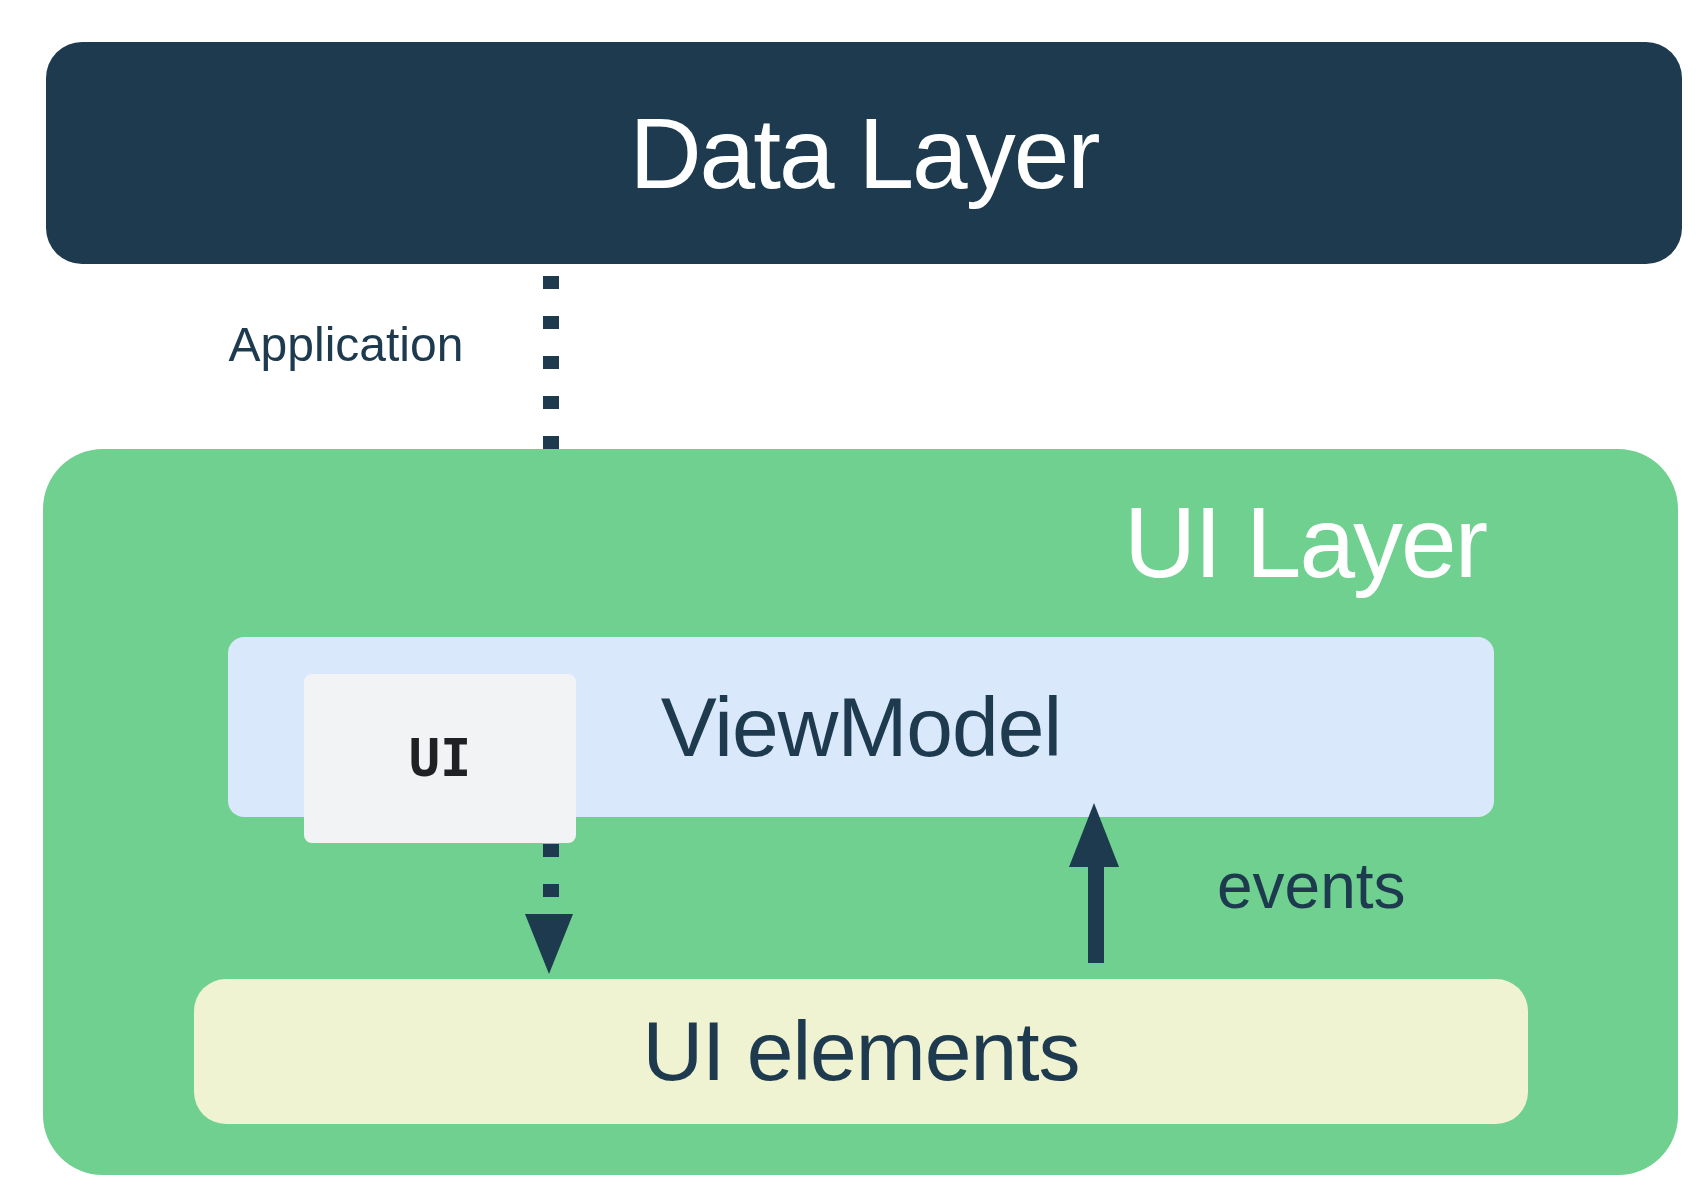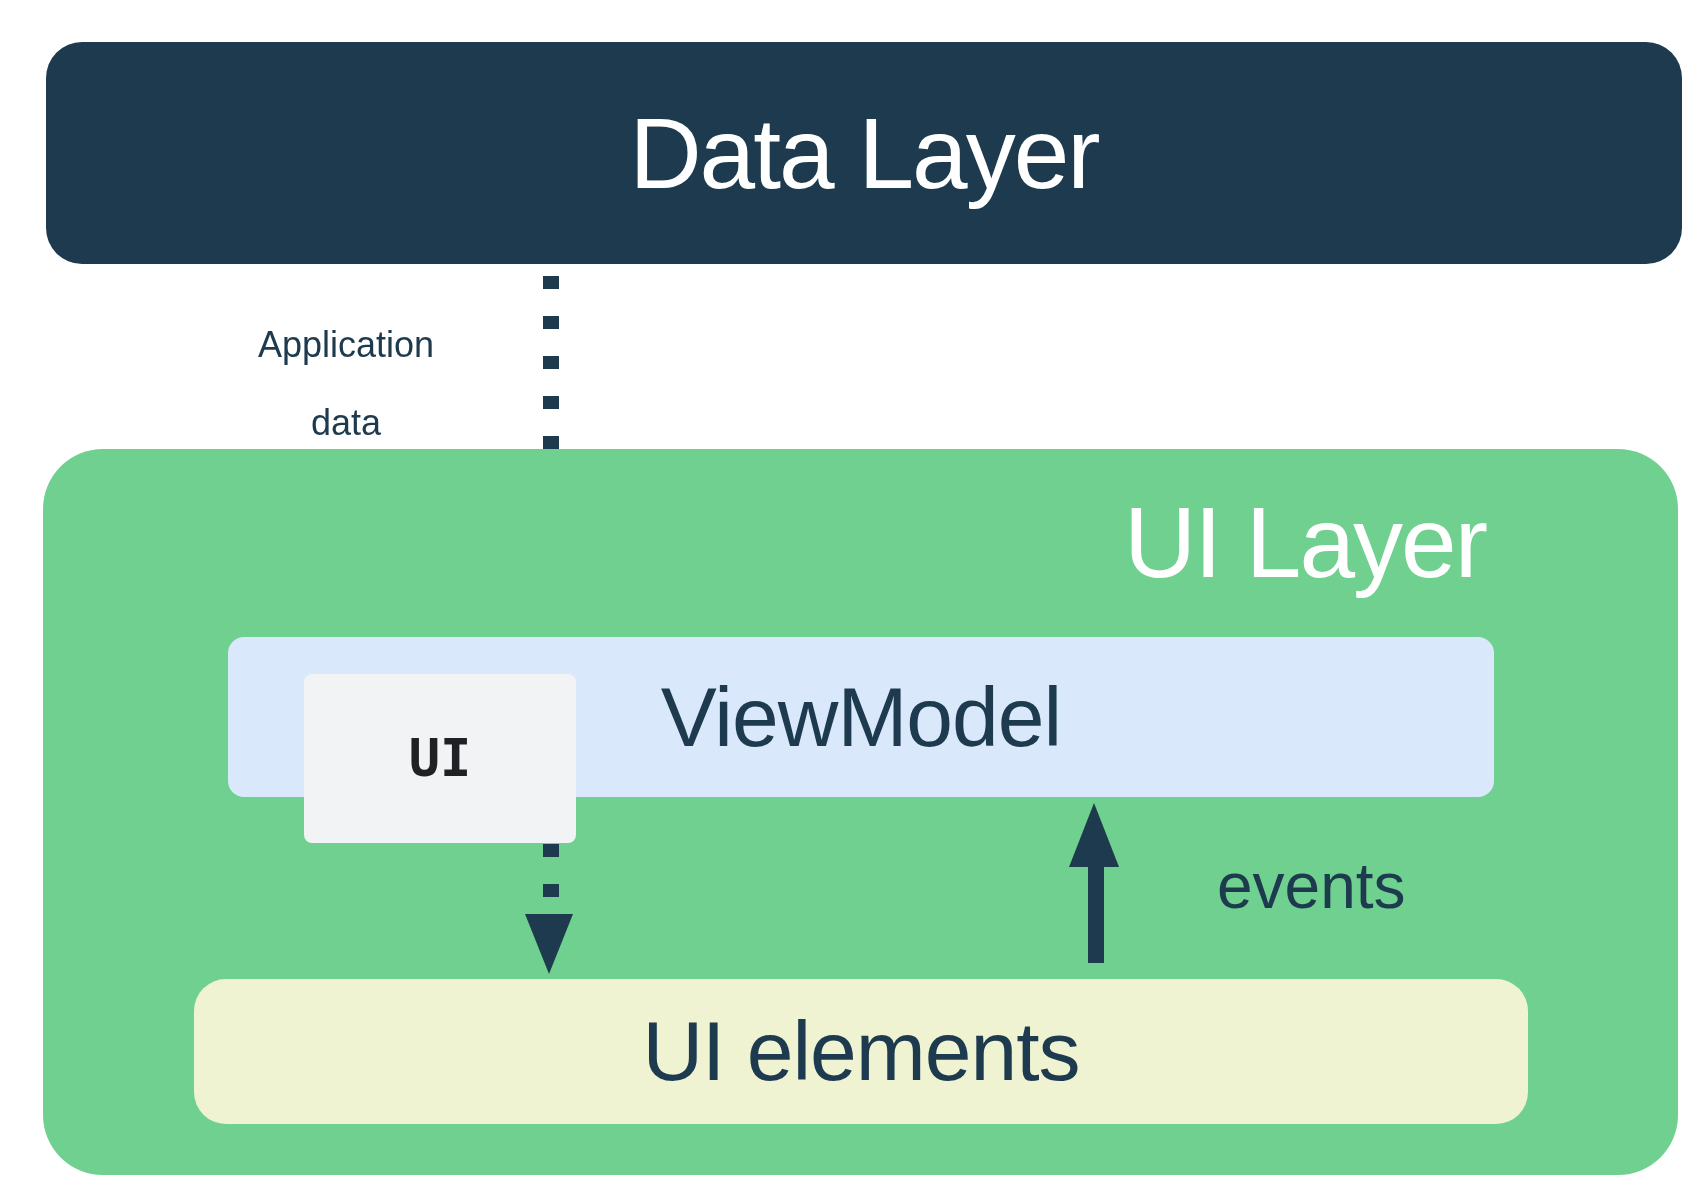--- a/index.html
+++ b/index.html
@@ -27,35 +27,35 @@
     background:var(--navy);border-radius:36px;
     display:flex;align-items:center;justify-content:center;
   }
   .data-layer-label{
     color:var(--white);font-size:100px;letter-spacing:-2px;font-weight:400;
   }
 
   .app-data{
     left:140px;top:282px;width:380px;
     text-align:center;color:var(--navy);
-    font-size:36px;line-height:62px;font-weight:400;
+    font-size:48px;line-height:62px;font-weight:400;
   }
 
   .ui-layer-box{
     left:27px;top:433px;width:1635px;height:726px;
     background:var(--green);border-radius:60px;
   }
   .ui-layer-label{
     right:224px;top:463px;
     color:var(--white);font-size:100px;line-height:110px;
     letter-spacing:-2px;font-weight:400;text-align:right;
   }
 
   .viewmodel-bar{
-    left:212px;top:621px;width:1266px;height:160px;
+    left:212px;top:621px;width:1266px;height:180px;
     background:var(--light-blue);border-radius:16px;
     display:flex;align-items:center;justify-content:center;
   }
   .viewmodel-label{
     color:var(--navy);font-size:84px;letter-spacing:-1px;font-weight:400;
   }
 
   .ui-state-box{
     left:288px;top:658px;width:272px;height:169px;
     background:var(--light-grey);border-radius:8px;
@@ -107,21 +107,20 @@
 <body>
 
 <div class="stage">
 
   <div class="abs data-layer">
     <span class="data-layer-label">Data Layer</span>
   </div>
 
   <div class="abs app-data">
     <span style="display:block">Application</span>
-    <span style="display:block">data</span>
   </div>
 
   <div class="abs dotted-v dotted-1"></div>
   <div class="abs arrowhead-down arrowhead-down-1"></div>
 
   <div class="abs ui-layer-box"></div>
 
   <div class="abs ui-layer-label">UI Layer</div>
 
   <div class="abs viewmodel-bar">

